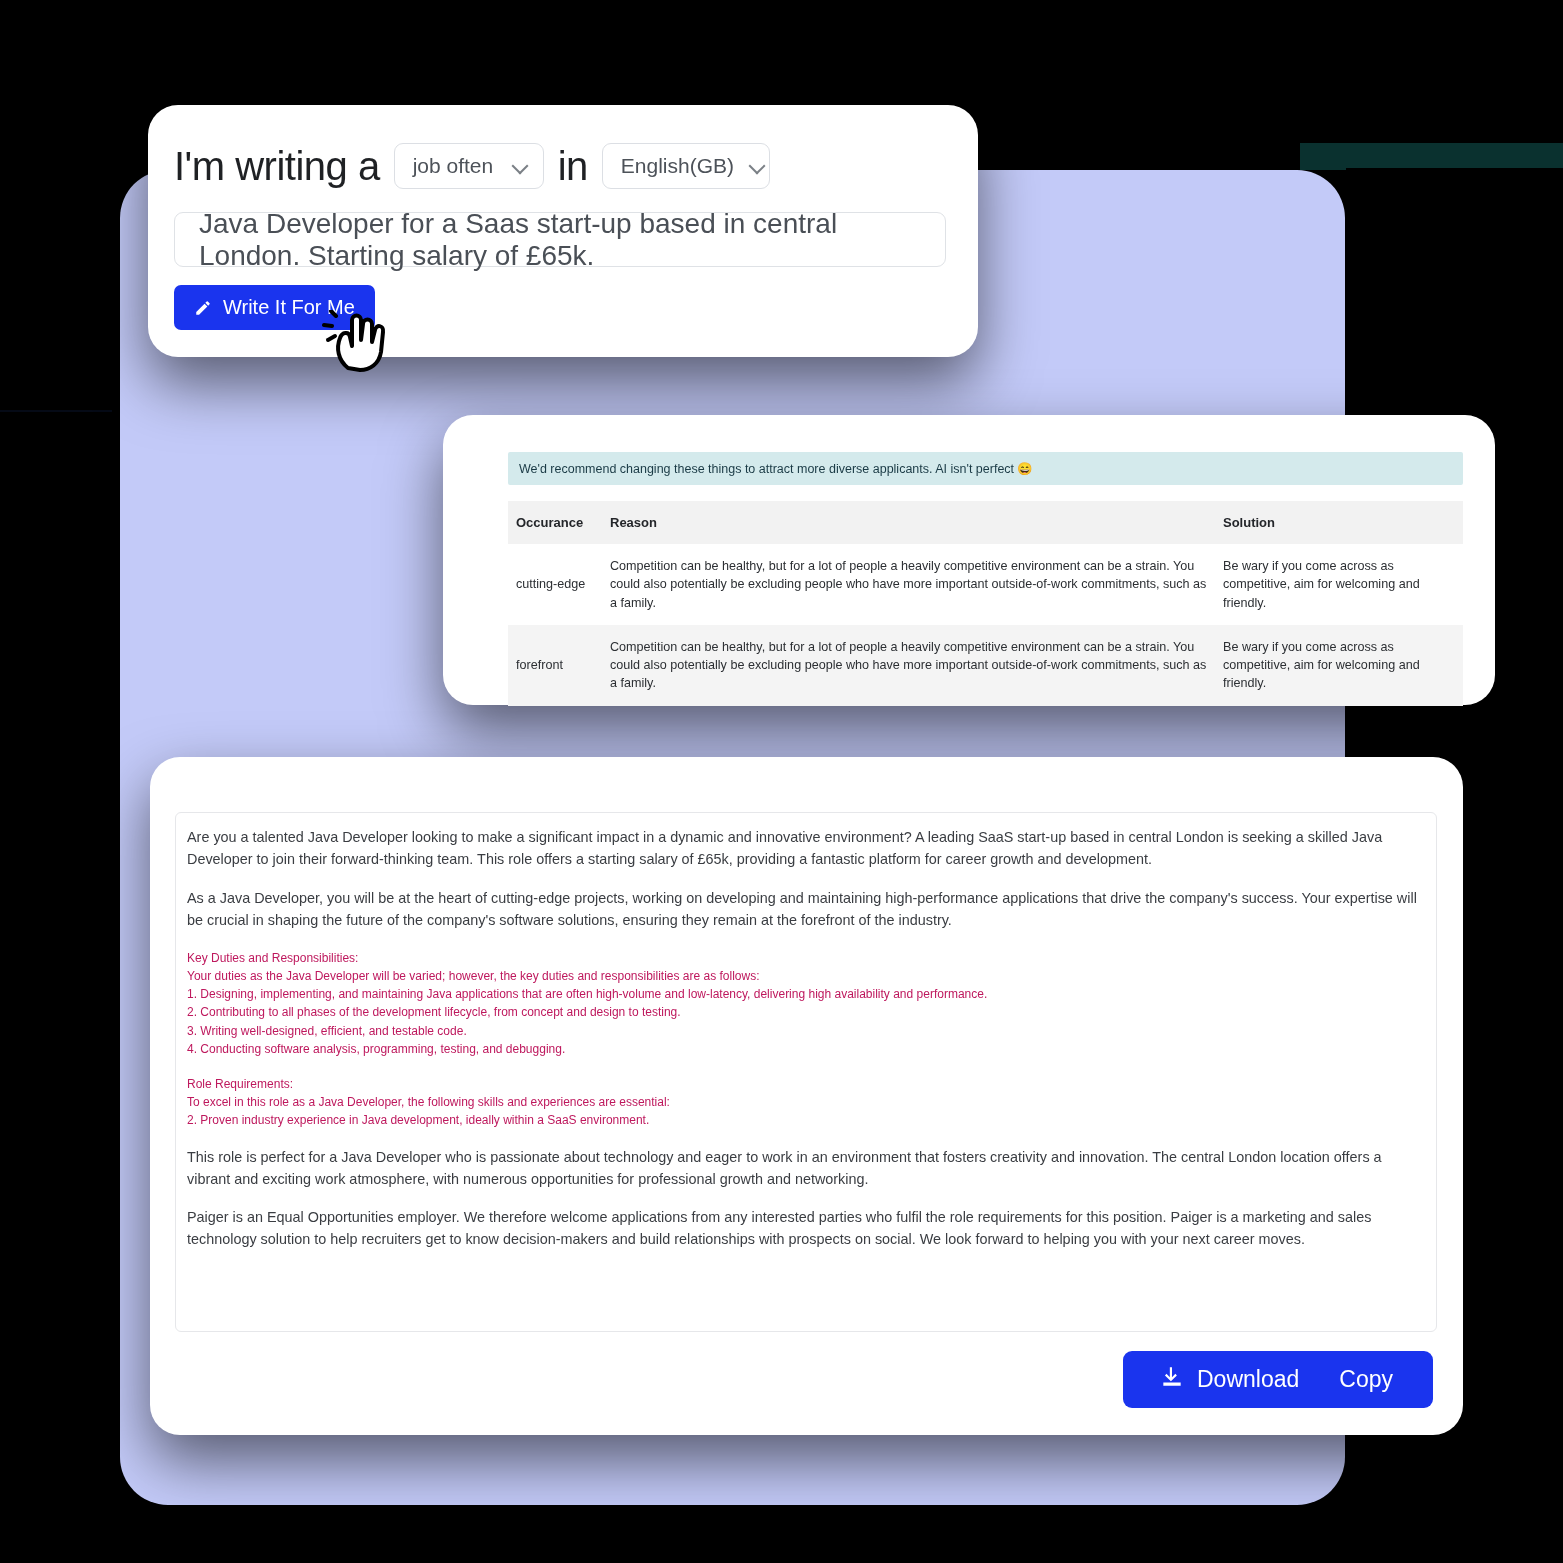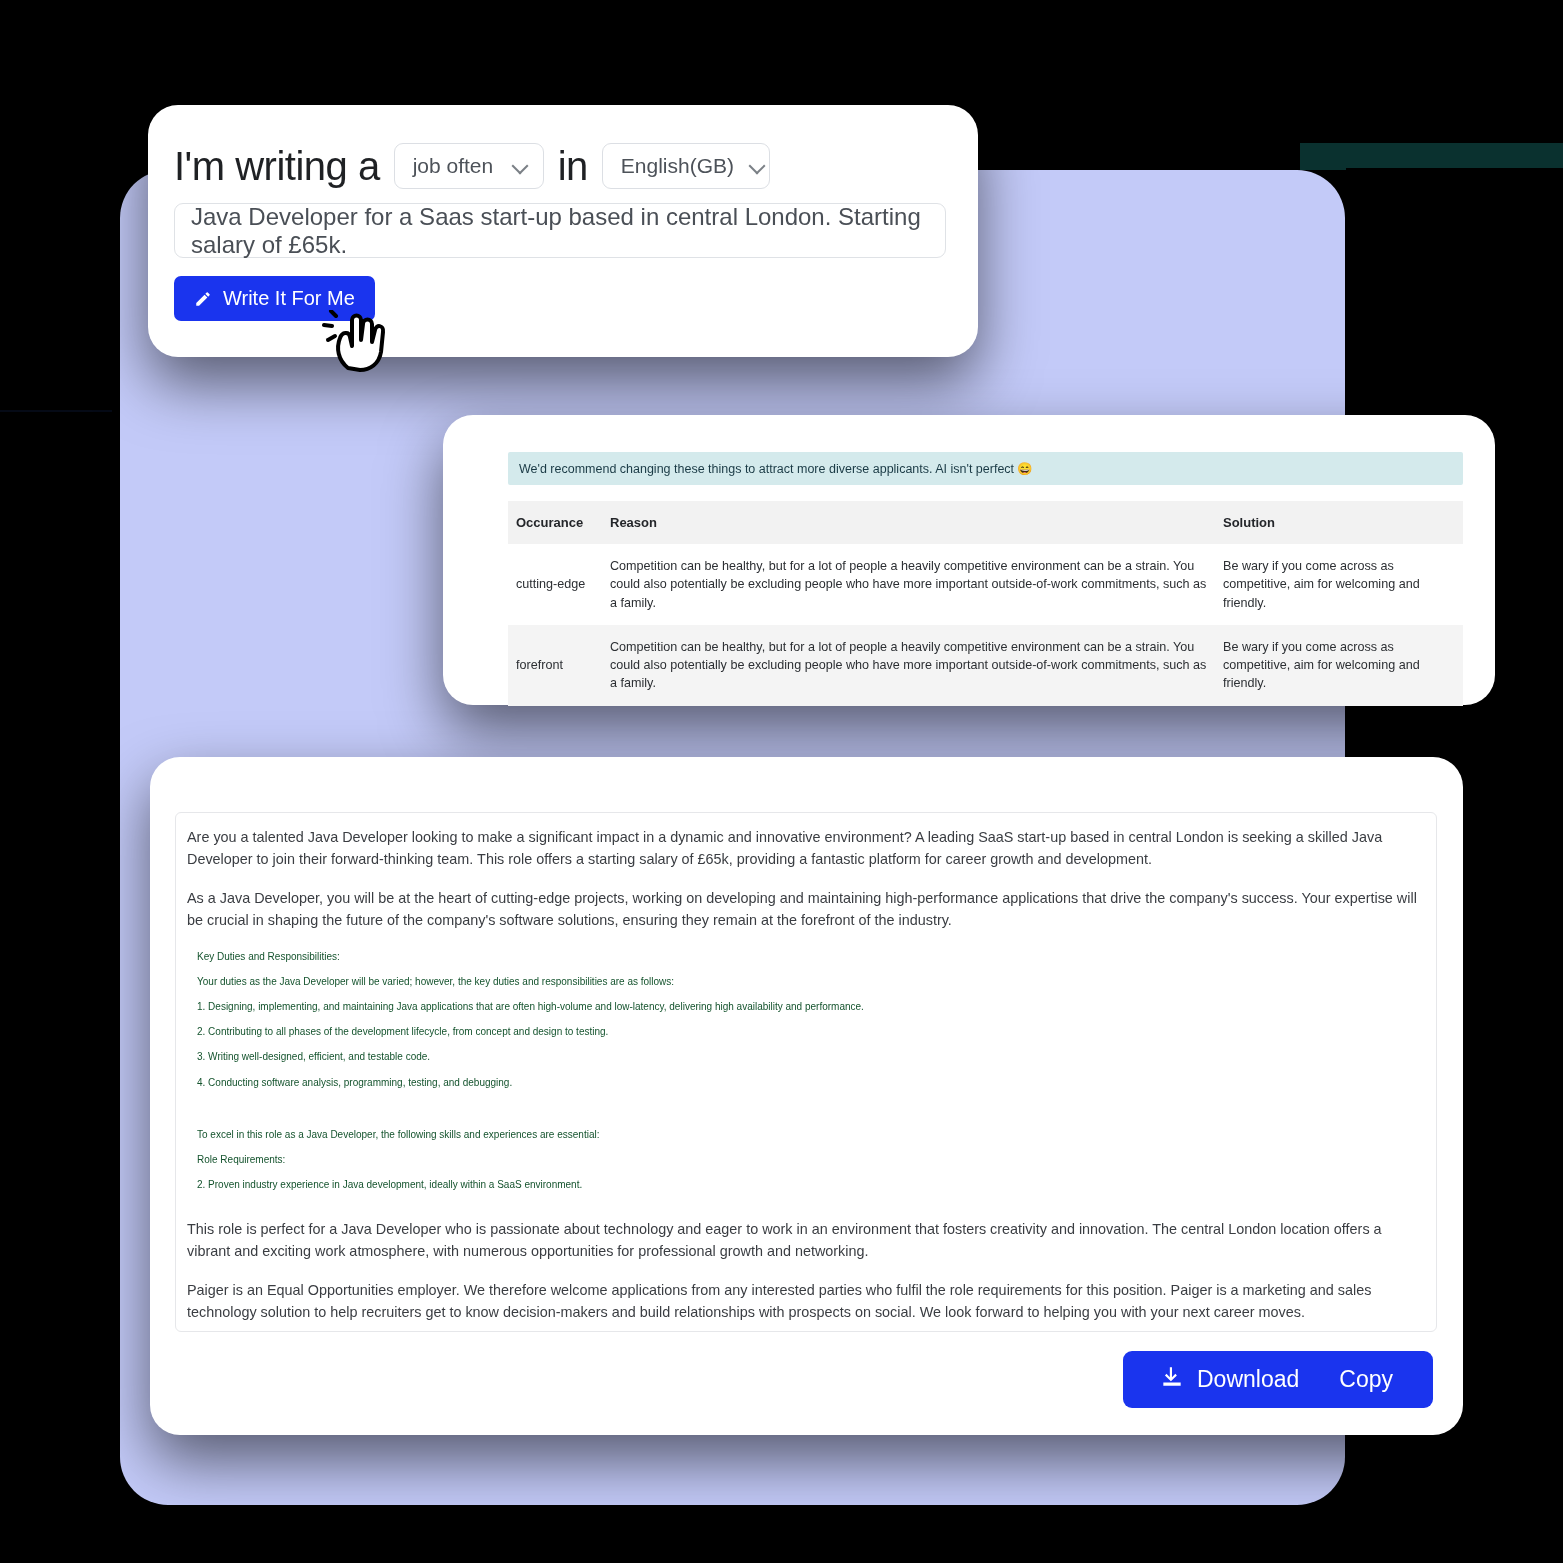--- a/index.html
+++ b/index.html
@@ -108,30 +108,30 @@
   .chev::before {
     content: "";
     position: absolute;
     left: 1px; top: 2px;
     width: 10px; height: 10px;
     border-right: 2px solid #7b8086;
     border-bottom: 2px solid #7b8086;
     transform: rotate(45deg);
   }
   .prompt-input {
-    margin-top: 14px;
+    margin-top: 23px;
     width: 772px;
     height: 55px;
     box-sizing: border-box;
     border: 1px solid #dfe2e6;
     border-radius: 9px;
     background: #fff;
-    font-size: 24px;
+    font-size: 28px;
     color: #4a4f56;
-    padding: 0 16px;
+    padding: 0 24px;
     display: flex;
     align-items: center;
     font-family: "Liberation Sans", sans-serif;
   }
   .btn-primary {
     margin-top: 18px;
     display: inline-flex;
     align-items: center;
     gap: 11px;
     background: #1a34ee;
@@ -221,24 +221,24 @@
     overflow: hidden;
   }
   .adv-p {
     font-size: 14.4px;
     line-height: 1.52;
     color: #3a3d42;
     margin: 0 0 17px 0;
   }
   .adv-p.tight { margin-bottom: 0; }
   .adv-line {
-    font-size: 10px;
+    font-size: 12px;
     line-height: 1.52;
-    color: #14532d;
-    margin: 10px;
+    color: #be185d;
+    margin: 0;
   }
   .adv-gap { height: 17px; }
   .output-actions {
     position: absolute;
     right: 30px;
     bottom: 27px;
     margin-top: 12px;
   }
   .btn-group {
     display: inline-flex;
@@ -369,22 +369,22 @@
       <p class="adv-p">As a Java Developer, you will be at the heart of cutting-edge projects, working on developing and maintaining high-performance applications that drive the company's success. Your expertise will be crucial in shaping the future of the company's software solutions, ensuring they remain at the forefront of the industry.</p>
 
       <p class="adv-line">Key Duties and Responsibilities:</p>
       <p class="adv-line">Your duties as the Java Developer will be varied; however, the key duties and responsibilities are as follows:</p>
       <p class="adv-line">1. Designing, implementing, and maintaining Java applications that are often high-volume and low-latency, delivering high availability and performance.</p>
       <p class="adv-line">2. Contributing to all phases of the development lifecycle, from concept and design to testing.</p>
       <p class="adv-line">3. Writing well-designed, efficient, and testable code.</p>
       <p class="adv-line">4. Conducting software analysis, programming, testing, and debugging.</p>
       <div class="adv-gap"></div>
 
+      <p class="adv-line">Role Requirements:</p>
       <p class="adv-line">To excel in this role as a Java Developer, the following skills and experiences are essential:</p>
-      <p class="adv-line">Role Requirements:</p>
       <p class="adv-line">2. Proven industry experience in Java development, ideally within a SaaS environment.</p>
       <div class="adv-gap"></div>
 
       <p class="adv-p">This role is perfect for a Java Developer who is passionate about technology and eager to work in an environment that fosters creativity and innovation. The central London location offers a vibrant and exciting work atmosphere, with numerous opportunities for professional growth and networking.</p>
       <p class="adv-p tight">Paiger is an Equal Opportunities employer. We therefore welcome applications from any interested parties who fulfil the role requirements for this position. Paiger is a marketing and sales technology solution to help recruiters get to know decision-makers and build relationships with prospects on social. We look forward to helping you with your next career moves.</p>
     </div>
 
     <div class="output-actions">
       <div class="btn-group">
         <button id="btn-download">

